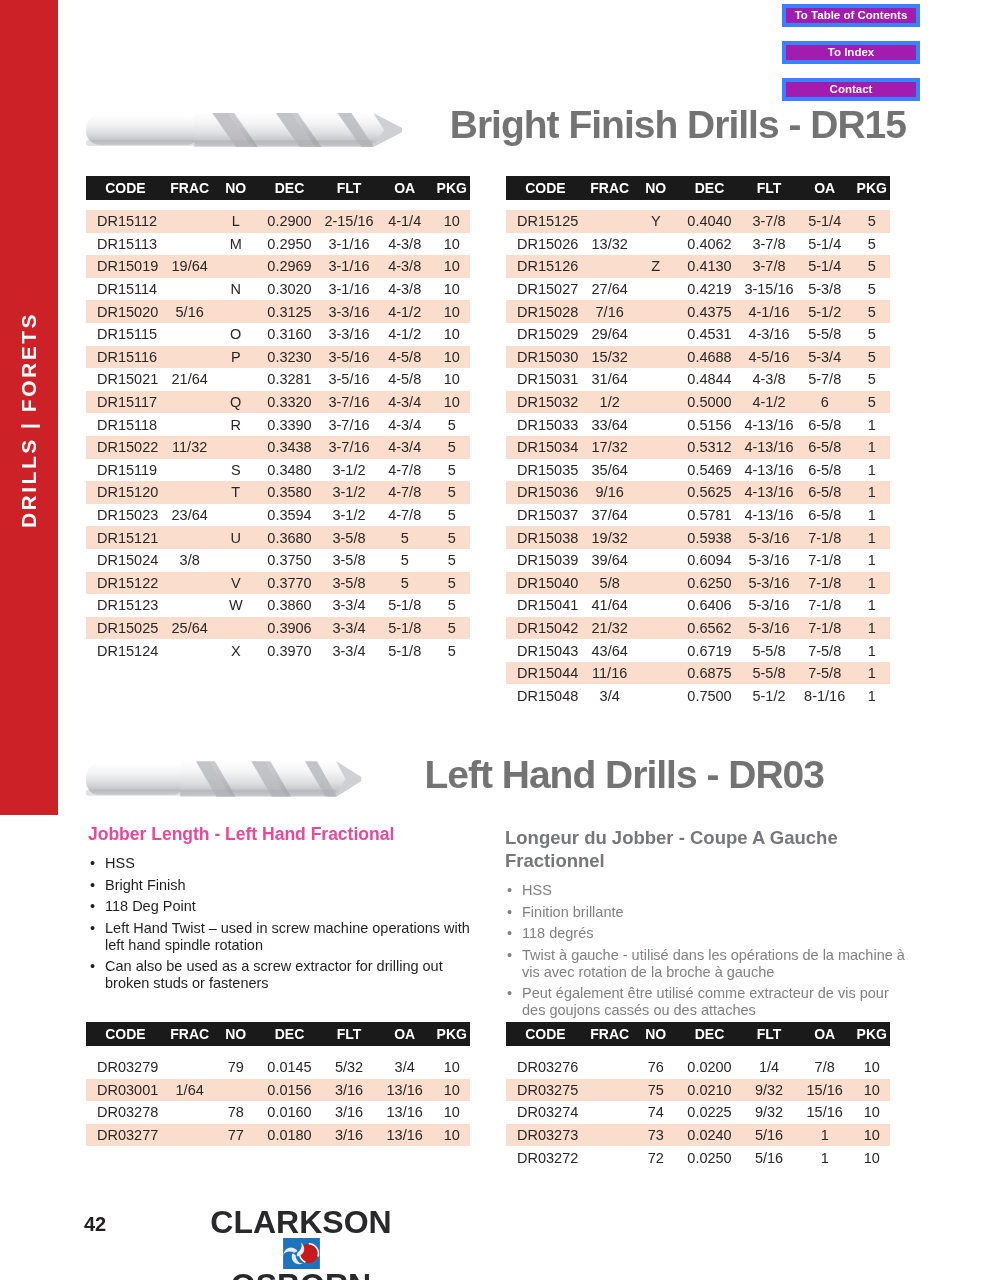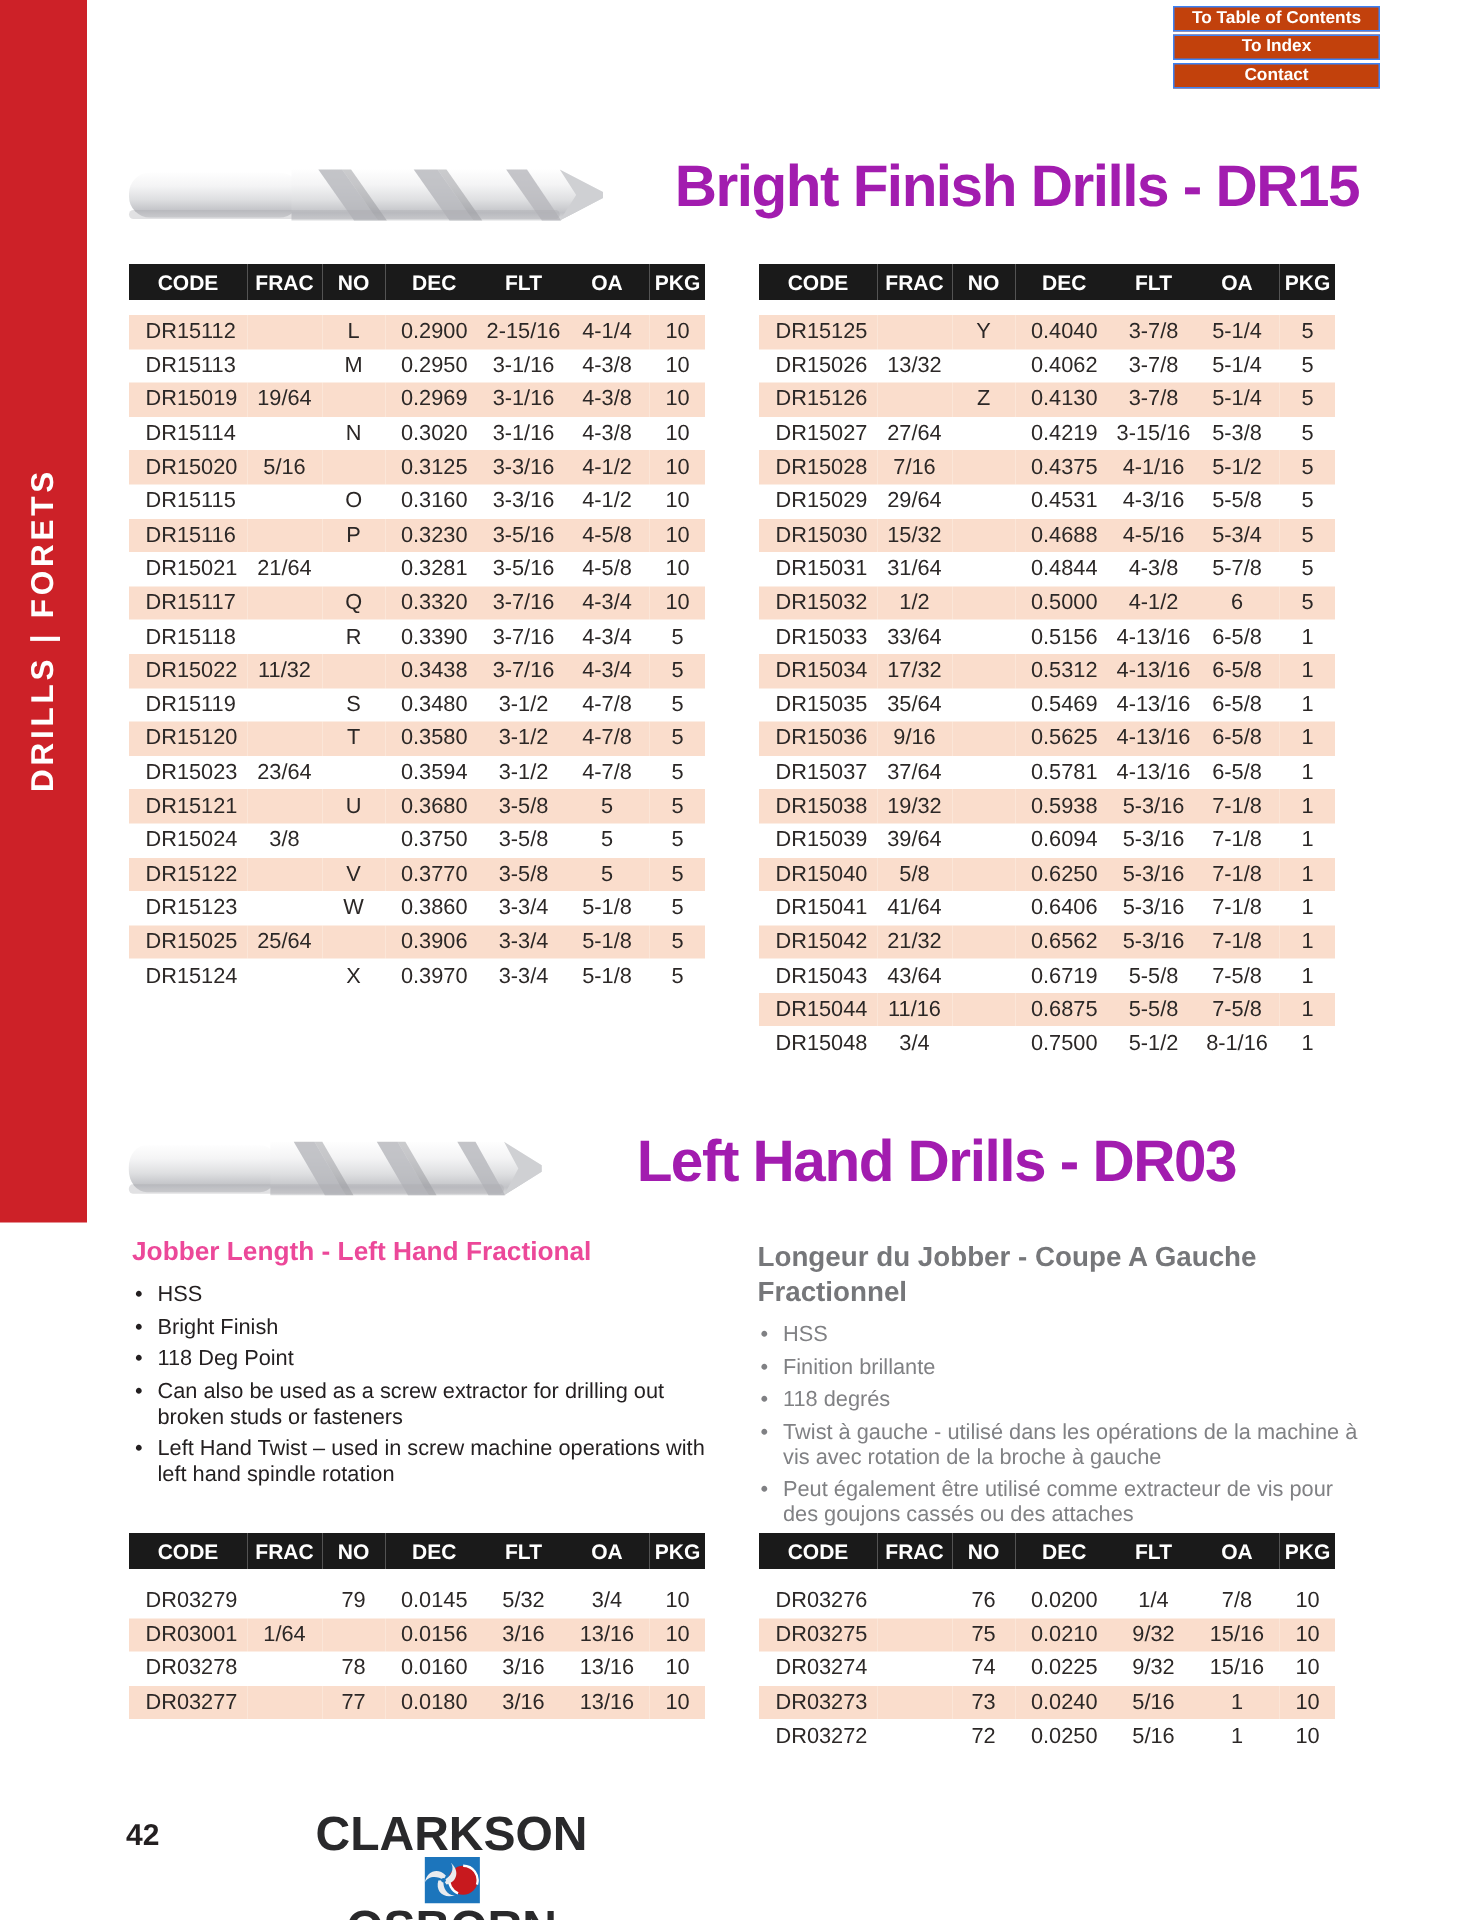--- a/index.html
+++ b/index.html
@@ -13,26 +13,26 @@
   .sidebar { position:absolute; left:0; top:0; width:58px; height:815px; background:#CD2128; }
   .sidebar-label-wrap { position:absolute; left:0; top:165px; width:58px; height:510px;
     display:flex; align-items:center; justify-content:center; }
   .sidebar-label-wrap span {
     writing-mode:vertical-rl; transform:rotate(180deg);
     color:#fff; font-weight:bold; font-size:21px; letter-spacing:2.5px; white-space:nowrap;
   }
 
   
   .nav { position:absolute; left:782px; top:4px; width:138px; }
-  .nav-btn { display:block; width:100%; background:#c2410c; color:#fff; border:1px solid #3b82f6;
+  .nav-btn { display:block; width:100%; background:#a21caf; color:#fff; border:4px solid #3b82f6;
     font-weight:bold; font-size:11.5px; line-height:13px; text-align:center; padding:1px 0;
-    margin-bottom:2px; cursor:pointer; font-family:"Liberation Sans", sans-serif; }
+    margin-bottom:14px; cursor:pointer; font-family:"Liberation Sans", sans-serif; }
 
   
-  .title { position:absolute; font-weight:bold; color:#a21caf; font-size:39px; line-height:42px;
+  .title { position:absolute; font-weight:bold; color:#737373; font-size:39px; line-height:42px;
     text-align:right; letter-spacing:-1px; white-space:nowrap; }
   #title-dr15 { left:420px; top:104px; width:486px; }
   #title-dr03 { left:400px; top:754px; width:424px; }
 
   
   .drill { position:absolute; }
   #drill1 { left:85px; top:110px; width:318px; height:40px; }
   #drill2 { left:85px; top:758px; width:277px; height:42px; }
 
   
@@ -562,22 +562,22 @@
     <use href="#drillbit"></use>
   </svg>
 <div class="title" id="title-dr03">Left Hand Drills - DR03</div>
 
 <div class="desc" id="desc-en">
   <h3>Jobber Length - Left Hand Fractional</h3>
   <ul class="bullets">
       <li>HSS</li>
       <li>Bright Finish</li>
       <li>118 Deg Point</li>
+      <li>Left Hand Twist – used in screw machine operations with left hand spindle rotation</li>
       <li>Can also be used as a screw extractor for drilling out broken studs or fasteners</li>
-      <li>Left Hand Twist – used in screw machine operations with left hand spindle rotation</li>
     </ul>
 </div>
 
 <div class="desc" id="desc-fr">
   <h3>Longeur du Jobber - Coupe A Gauche Fractionnel</h3>
   <ul class="bullets">
       <li>HSS</li>
       <li>Finition brillante</li>
       <li>118 degrés</li>
       <li>Twist à gauche - utilisé dans les opérations de la machine à vis avec rotation de la broche à gauche</li>

